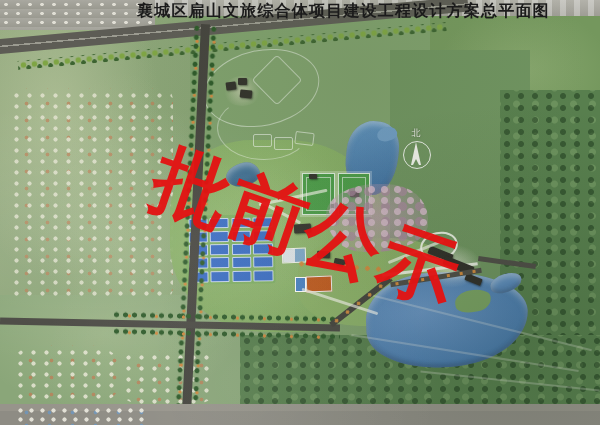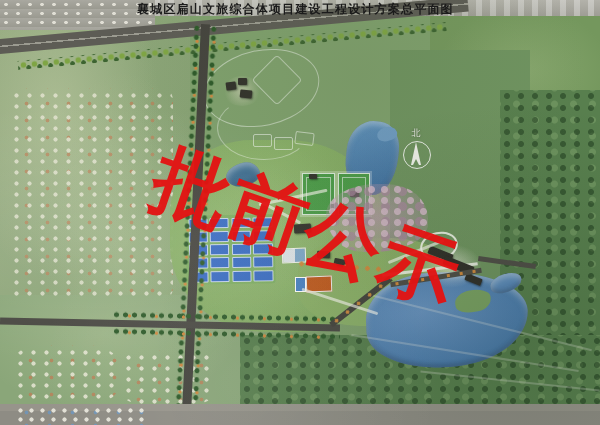--- a/index.html
+++ b/index.html
@@ -171,21 +171,21 @@
 
   
   .mottle{left:0;top:0;width:600px;height:425px;pointer-events:none;
     background:
       radial-gradient(ellipse at 15% 55%, rgba(255,255,255,.10), transparent 40%),
       radial-gradient(ellipse at 60% 18%, rgba(85,105,65,.14), transparent 45%),
       radial-gradient(ellipse at 86% 82%, rgba(20,40,20,.16), transparent 50%),
       radial-gradient(ellipse at 40% 90%, rgba(255,255,255,.07), transparent 40%);}
 
   
-  .title{left:137px;top:1px;font-size:12px;font-weight:bold;color:#1b1b1b;
+  .title{left:137px;top:1px;font-size:16px;font-weight:bold;color:#1b1b1b;
     letter-spacing:1.2px;white-space:nowrap;}
   .watermark{left:168px;top:138px;font-size:78px;font-weight:bold;line-height:1;
     letter-spacing:2px;white-space:nowrap;transform:rotate(19deg);
     transform-origin:left top;opacity:.95;}
 </style>
 </head>
 <body>
 
 <div class="canvas">
 

